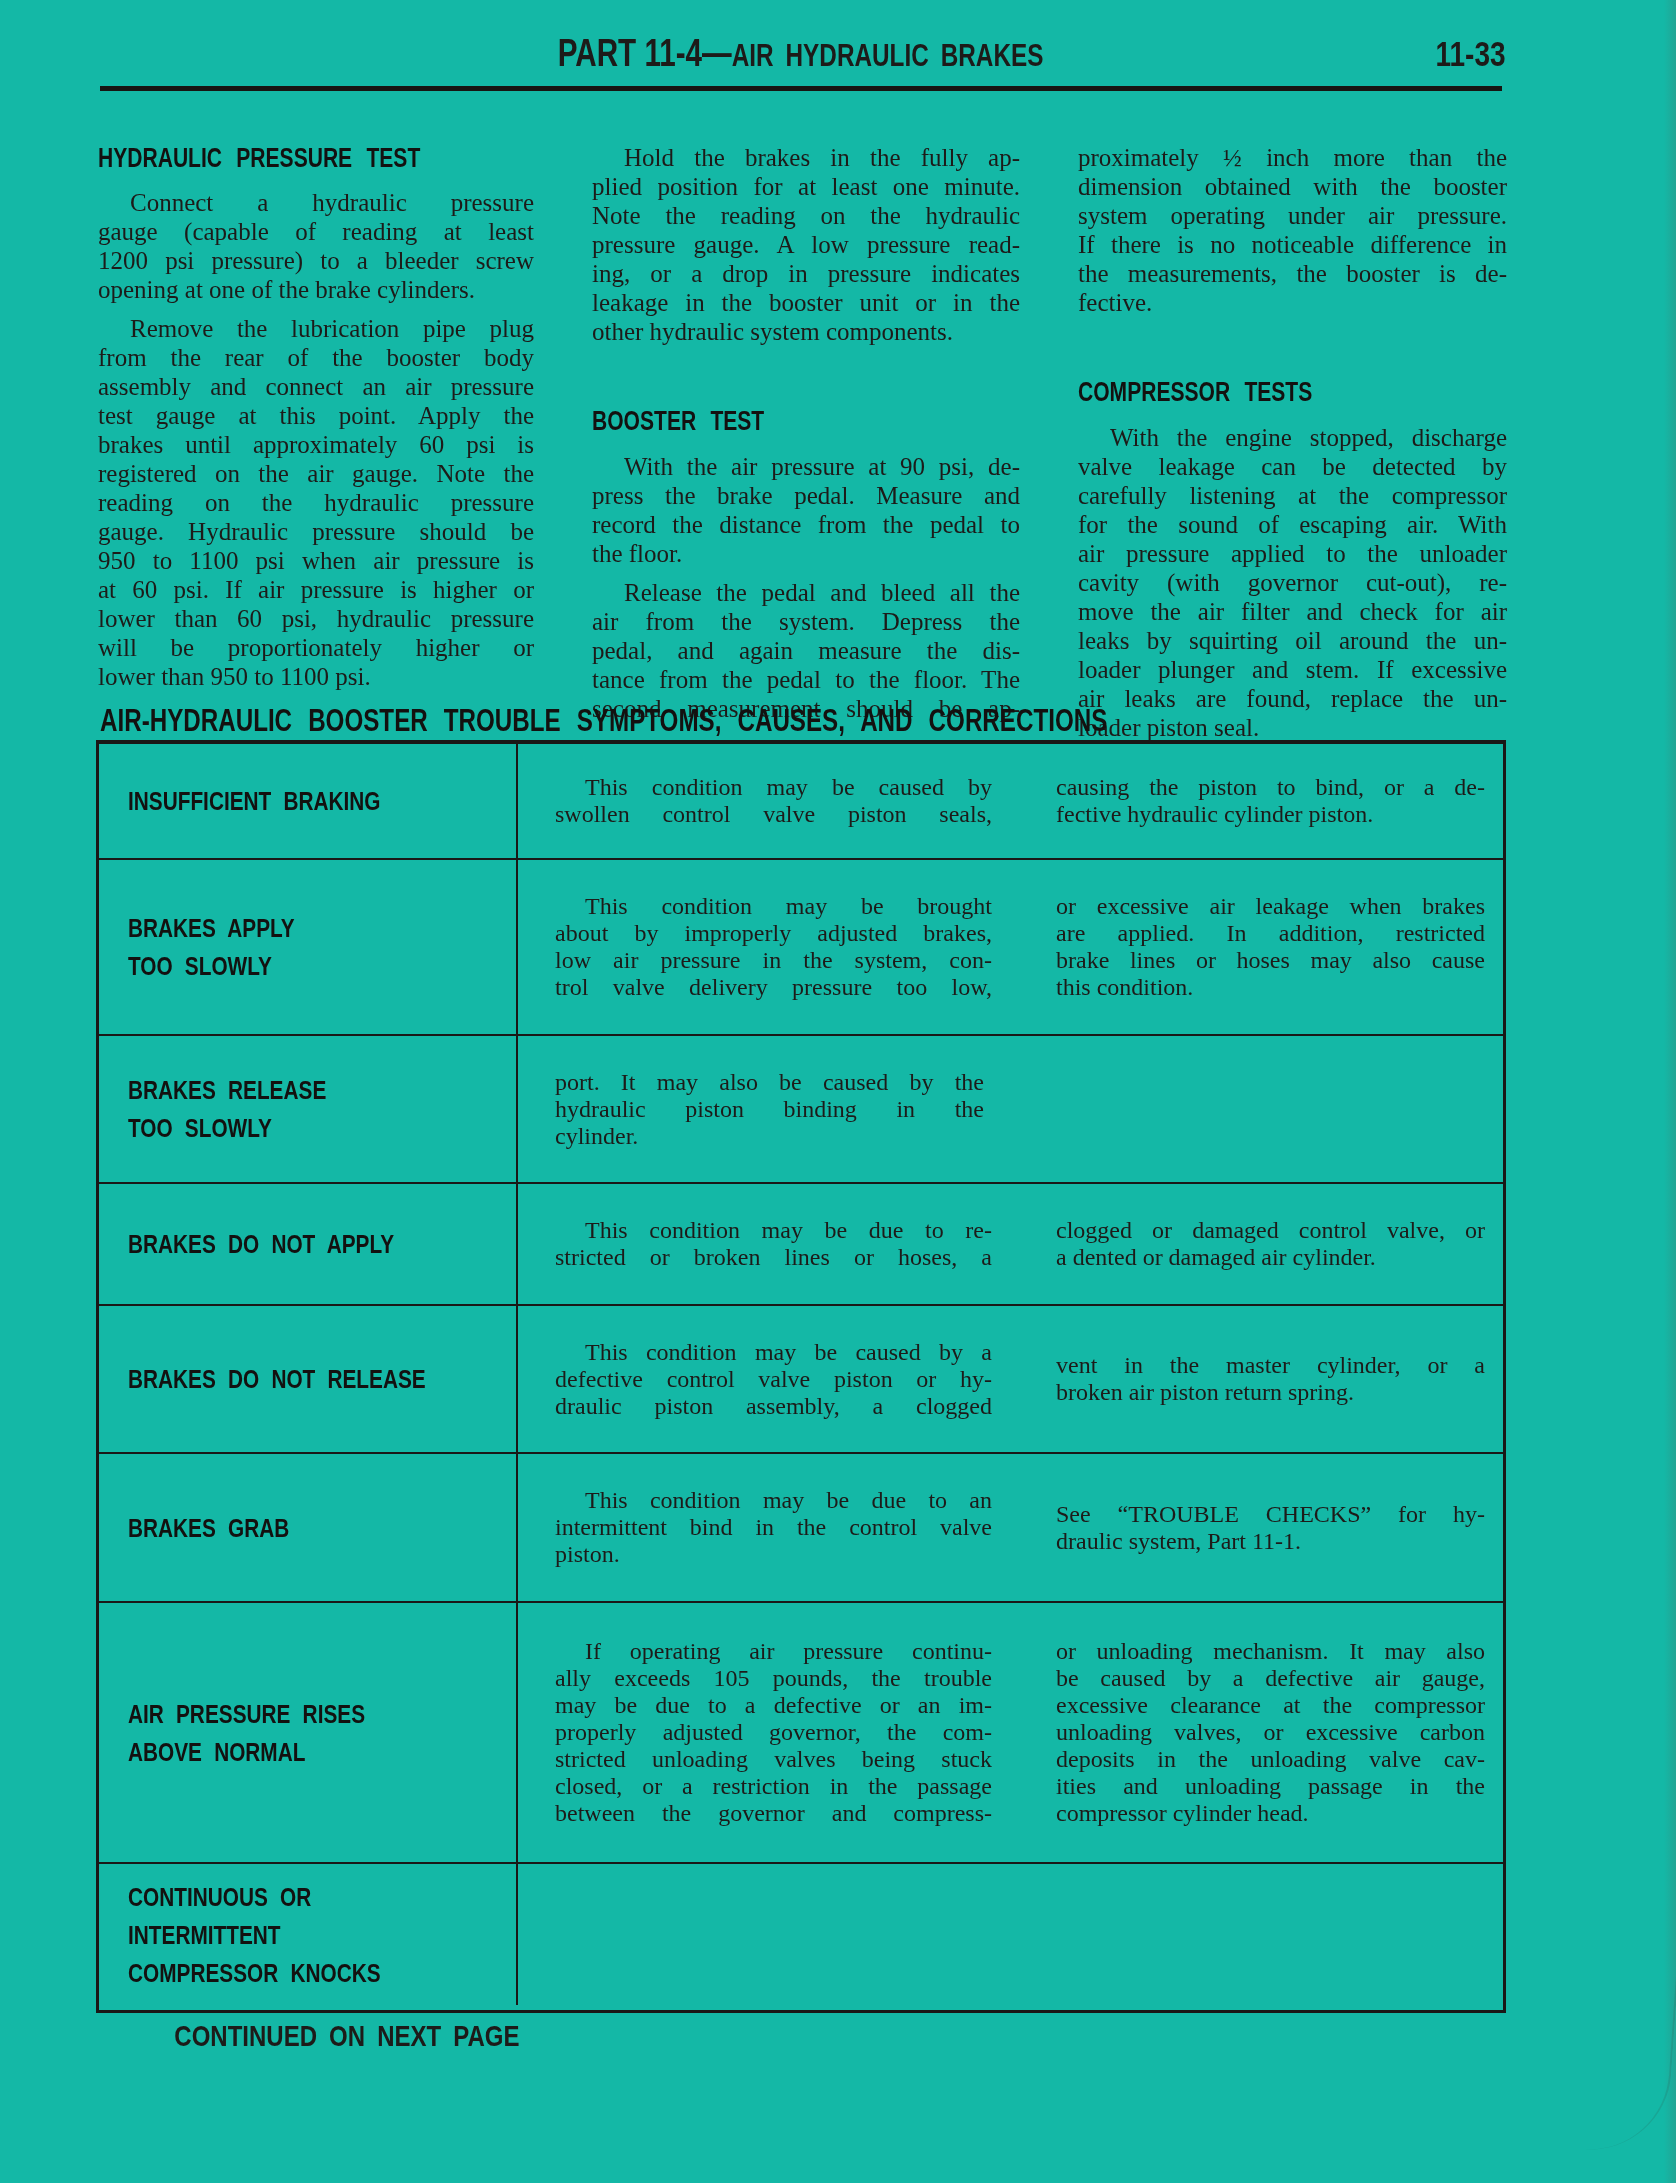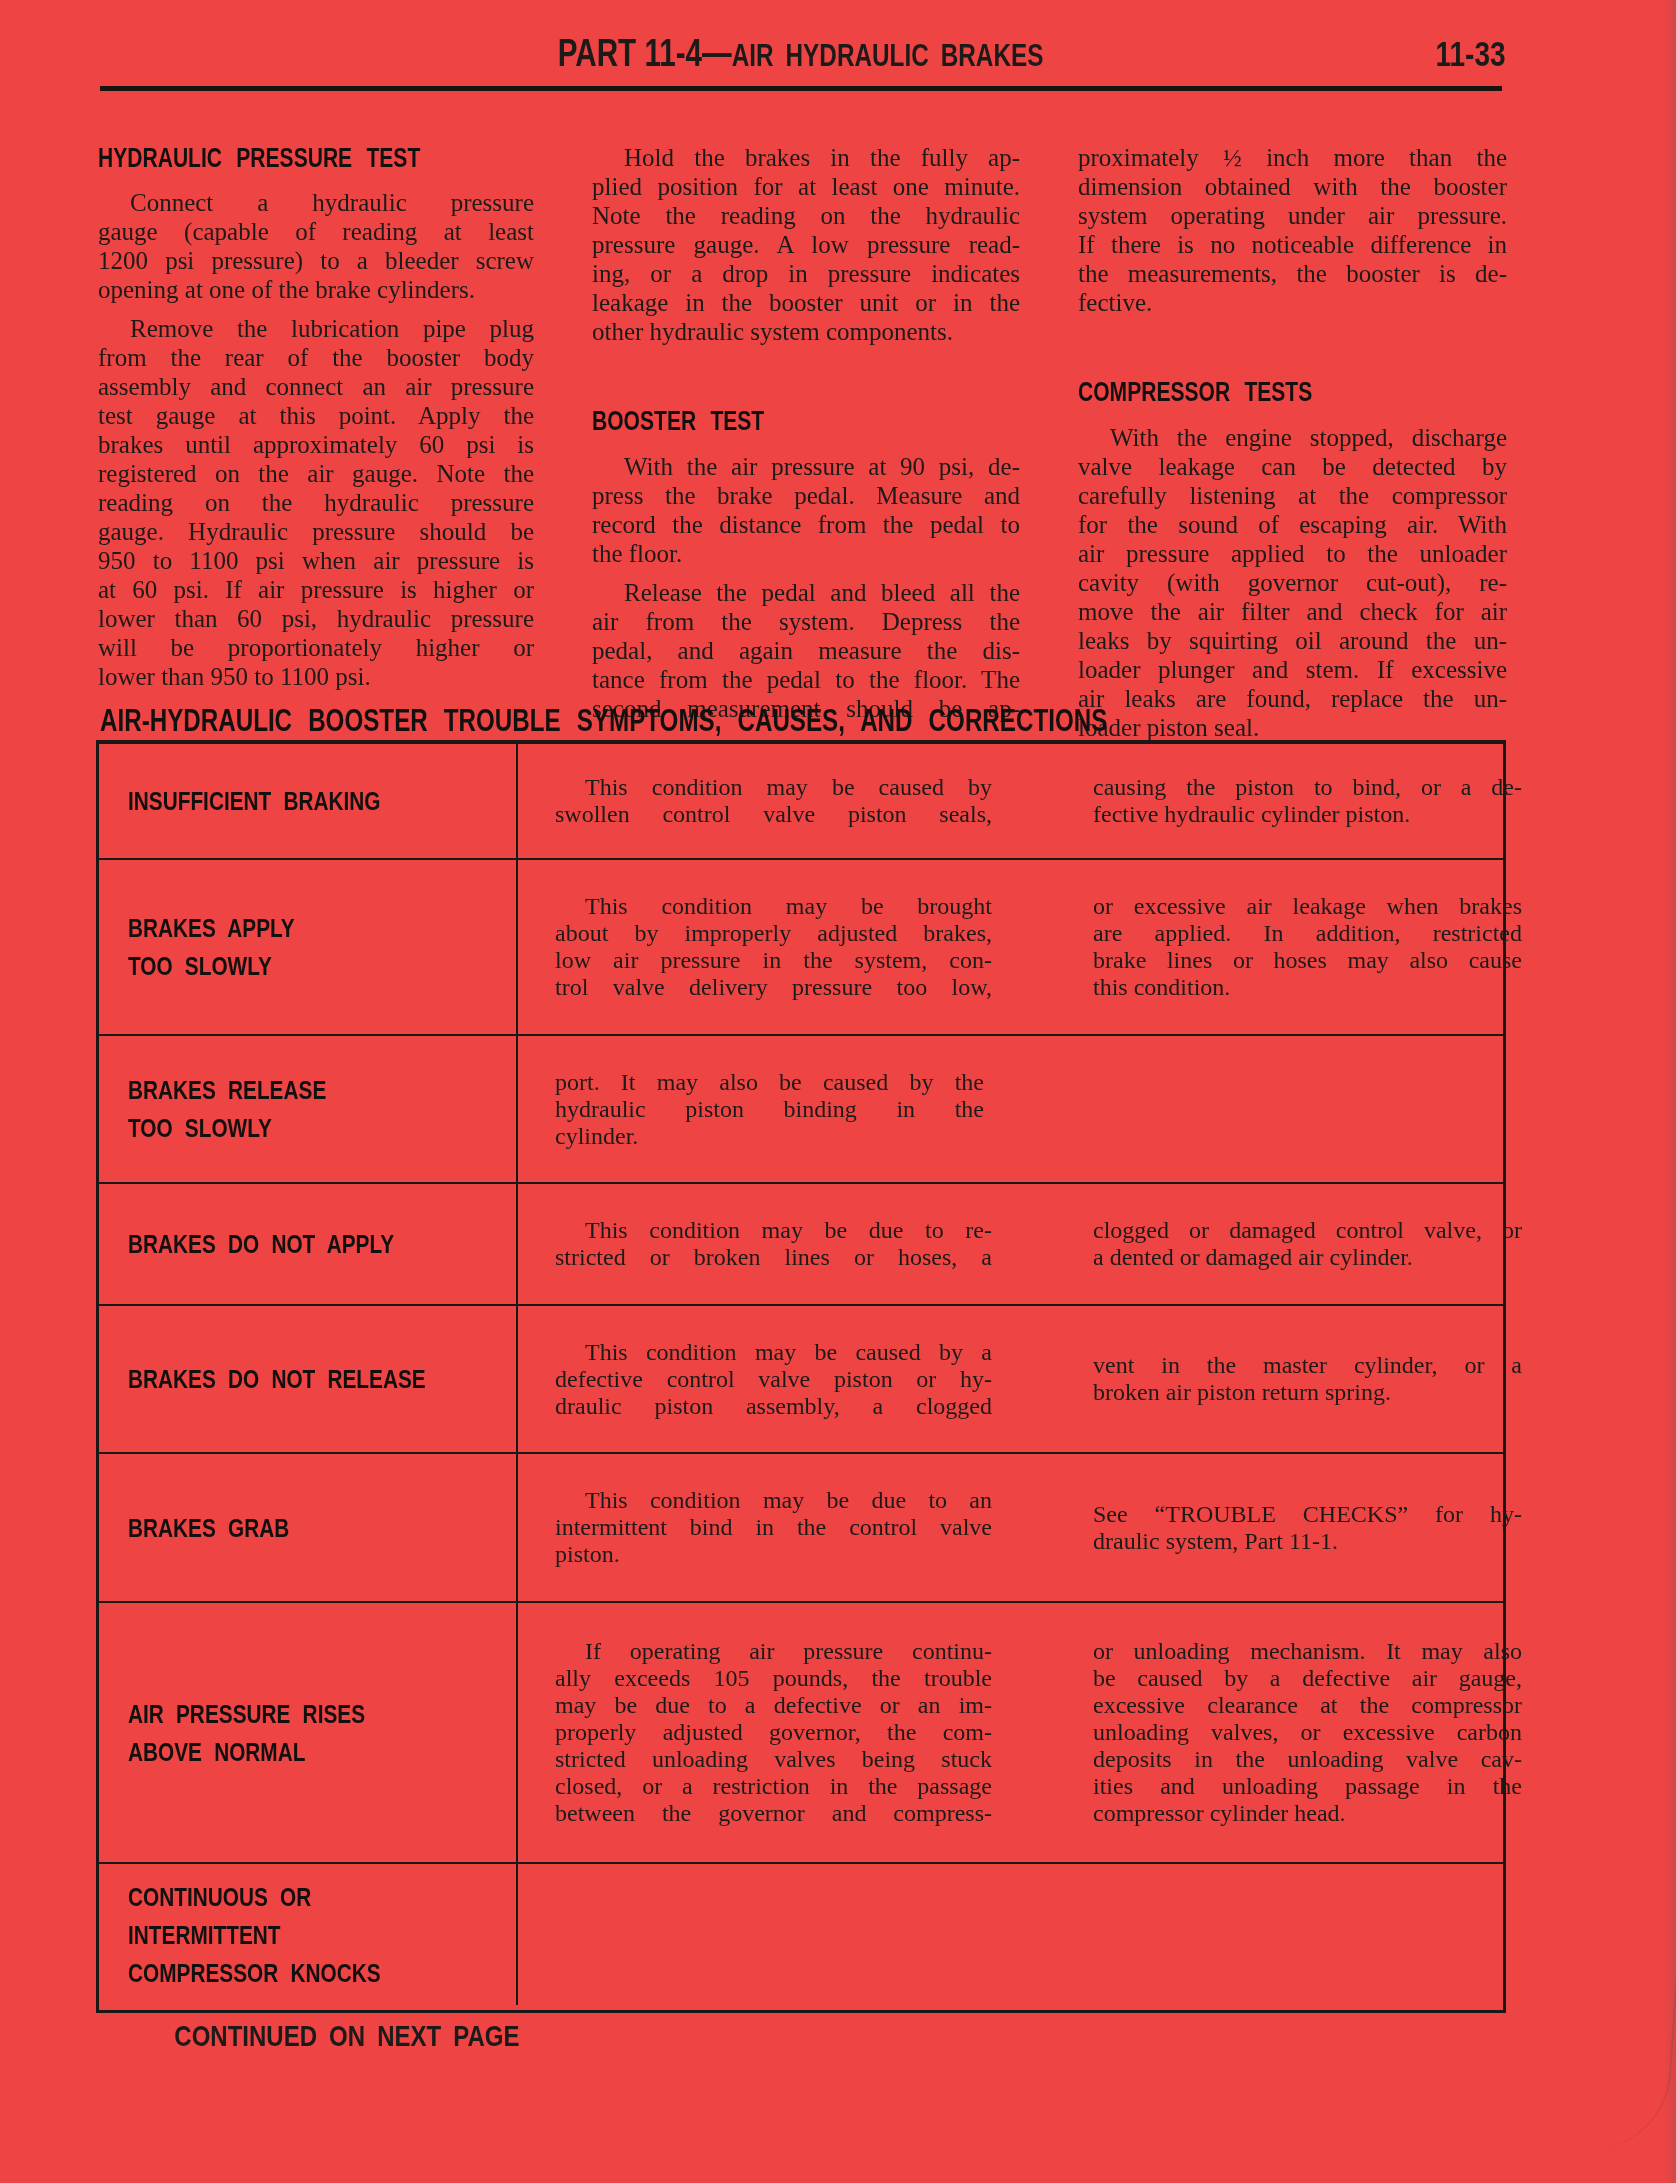--- a/index.html
+++ b/index.html
@@ -1,16 +1,16 @@
 <!DOCTYPE html>
 <html style="font-size:10.8px"><head>
 <meta charset="utf-8">
 <style>
   html,body{margin:0;padding:0;background:#d9d7d3;}
-  .page{position:relative;width:1677px;height:2183px;background:#ef4444;overflow:hidden;
+  .page{position:relative;width:1677px;height:2183px;background:#14b8a6;overflow:hidden;
         font-family:"Liberation Serif", serif;color:#1d1b19;}
   
   .hdr{position:absolute;left:100px;top:31px;width:1402px;text-align:center;}
   .hdr .cx{display:inline-block;transform:scaleX(.76);transform-origin:50% 50%;white-space:nowrap;}
   .t-part{font-family:"Liberation Sans",sans-serif;font-weight:700;font-size:39px;letter-spacing:0;}
   .t-sect{font-family:"Liberation Sans",sans-serif;font-weight:700;font-size:32px;word-spacing:6.8px;}
   .pageno{position:absolute;top:34px;left:1379px;width:127px;text-align:right;
           font-family:"Liberation Sans",sans-serif;font-weight:700;font-size:35px;}
   .pageno .cx{display:inline-block;transform:scaleX(.8);transform-origin:100% 50%;white-space:nowrap;}
   .rule{position:absolute;left:100px;top:86px;width:1402px;height:4.7px;background:#171512;}
@@ -32,21 +32,21 @@
           font-weight:700;font-size:31px;line-height:1;color:#131110;word-spacing:12px;white-space:nowrap;}
   .tbl{position:absolute;left:96px;top:740px;width:1410px;height:1273px;box-sizing:border-box;
        border:3.4px solid #1a1817;border-top-width:4px;}
   .trow{display:flex;box-sizing:content-box;}
   .trow.sep{border-top:2.7px solid #1a1817;}
   .sym{width:419px;box-sizing:border-box;border-right:2px solid #1a1817;display:flex;
        align-items:center;padding-left:29px;flex-shrink:0;}
   .slab{font-family:"Liberation Sans",sans-serif;font-weight:700;font-size:26px;line-height:38px;
         color:#131110;word-spacing:8px;white-space:nowrap;}
   .cx2{display:inline-block;transform:scaleX(.8);transform-origin:0 50%;}
-  .cells{flex:1;display:flex;align-items:center;padding-left:37px;column-gap:101px;}
+  .cells{flex:1;display:flex;align-items:center;padding-left:37px;column-gap:64px;}
   .cause{width:437px;flex-shrink:0;}
   .corr{width:429px;flex-shrink:0;}
   .tbl .ln{font-size:24px;line-height:27px;}
   .tbl .ln.ind{text-indent:30px;}
   
   .contnote{position:absolute;left:88px;top:2019px;width:1406px;text-align:left;
             font-family:"Liberation Sans",sans-serif;font-weight:700;font-size:30px;word-spacing:6.8px;}
   .contnote .cx{transform-origin:100% 50%;transform:scaleX(.8);}
   
   .edge{position:absolute;right:0;top:0;width:13.5px;height:100%;

